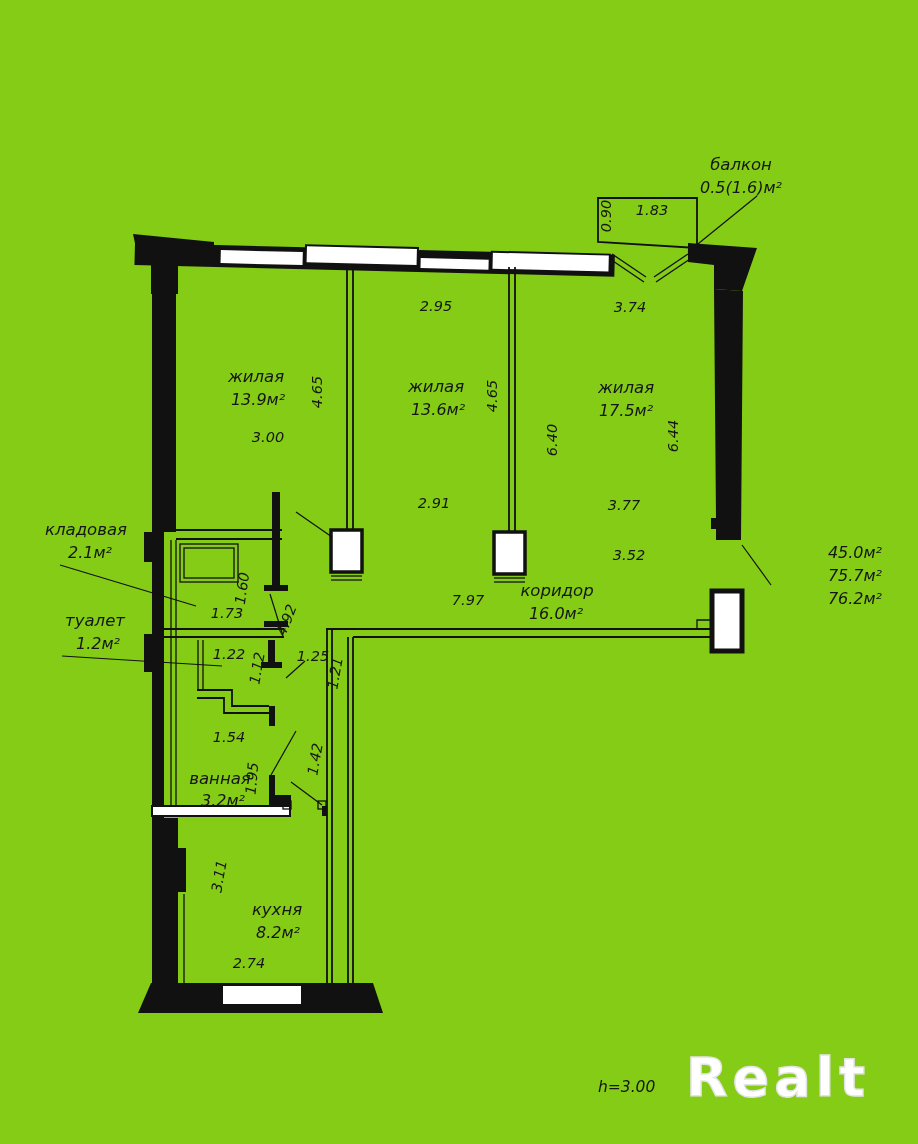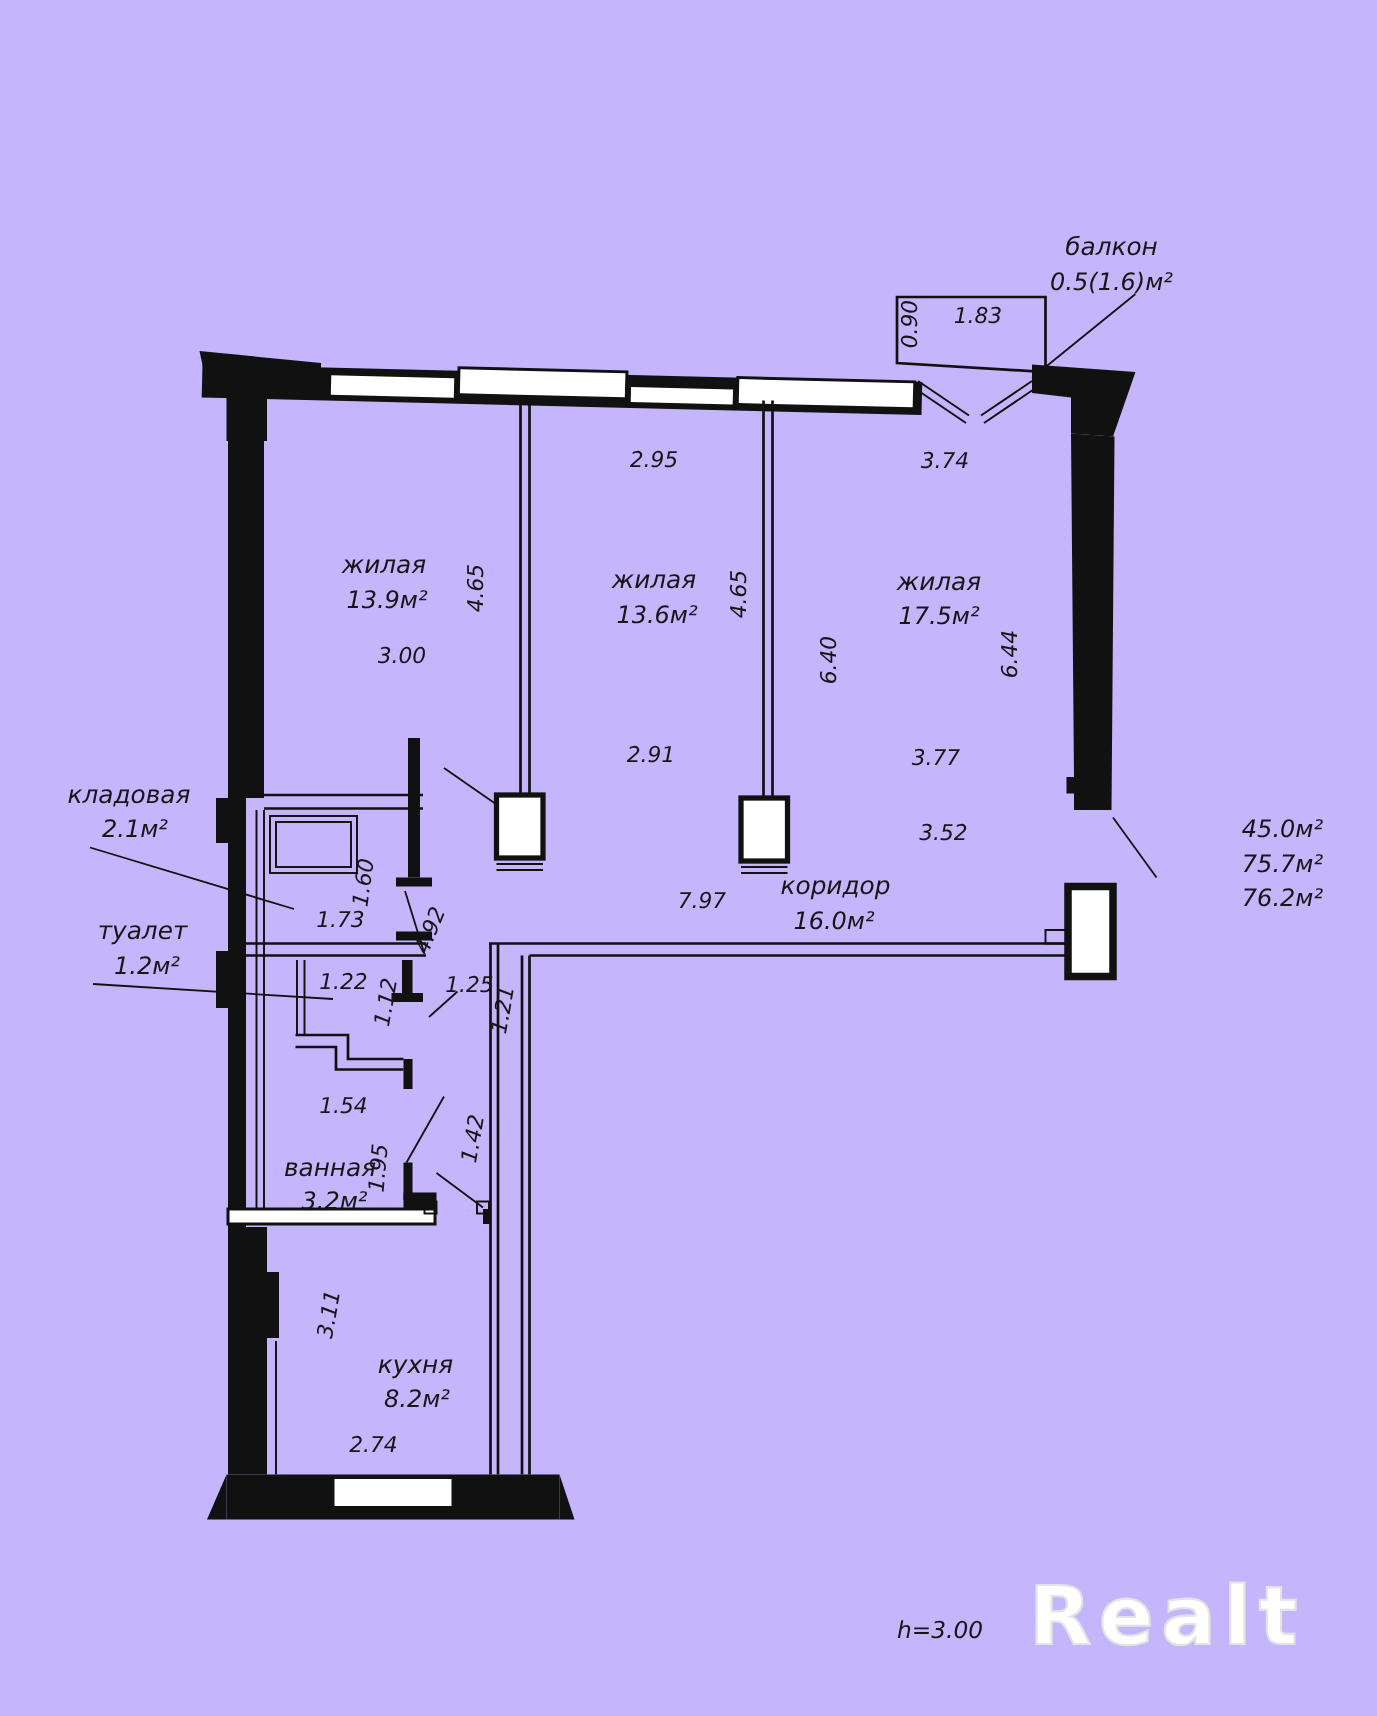--- a/index.html
+++ b/index.html
@@ -1,16 +1,16 @@
 <!DOCTYPE html>
 <html><head>
 <meta charset="utf-8">
 <style>
   html,body{margin:0;padding:0;background:#ffffff;}
-  .canvas{position:relative;width:918px;height:1144px;background:#c4b5fd;overflow:hidden;
+  .canvas{position:relative;width:918px;height:1144px;background:#84cc16;overflow:hidden;
           font-family:"DejaVu Sans",sans-serif;}
   svg{display:block;}
   svg text{font-family:"DejaVu Sans",sans-serif;font-style:italic;fill:#161616;}
   .rn{font-size:16.5px;}
   .ra{font-size:16px;}
   .dim{font-size:14.5px;}
   .tot{font-size:16px;}
   .hnote{font-size:15.5px;}
   .wm{font-style:normal;font-weight:bold;font-size:54px;letter-spacing:5px;
       fill:#ffffff;stroke:#e3e3e3;stroke-width:1.4px;}

